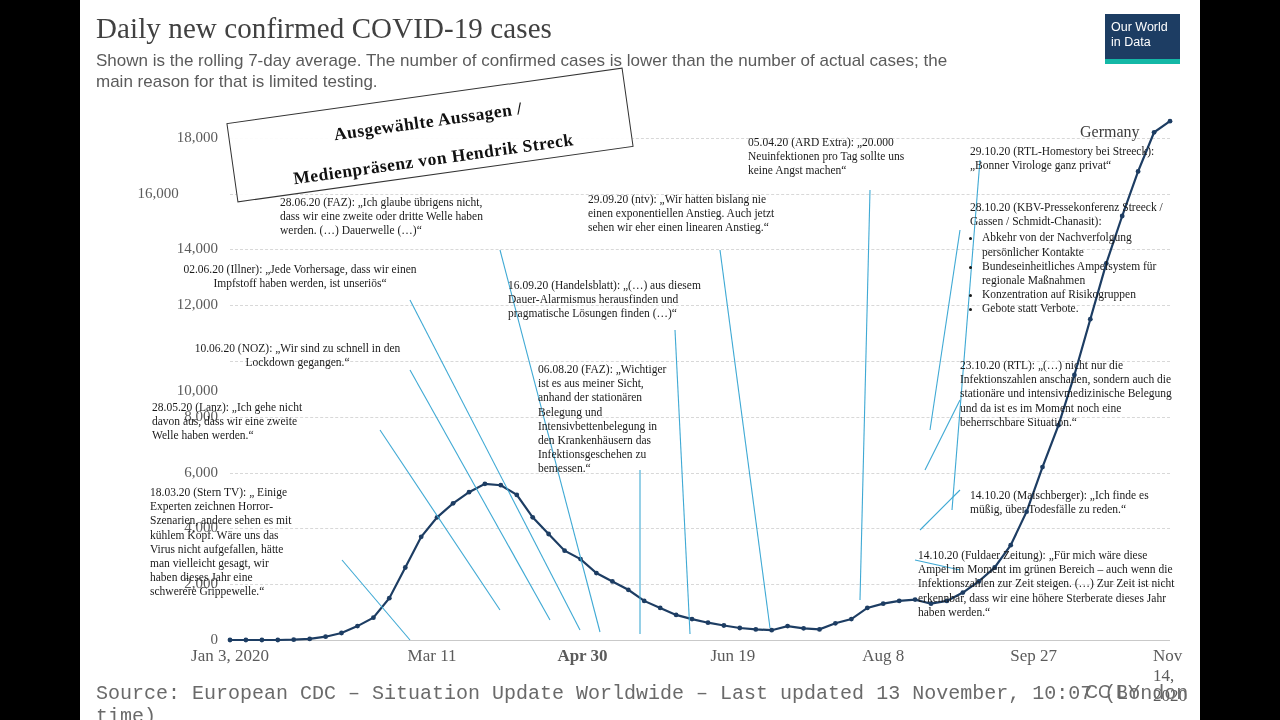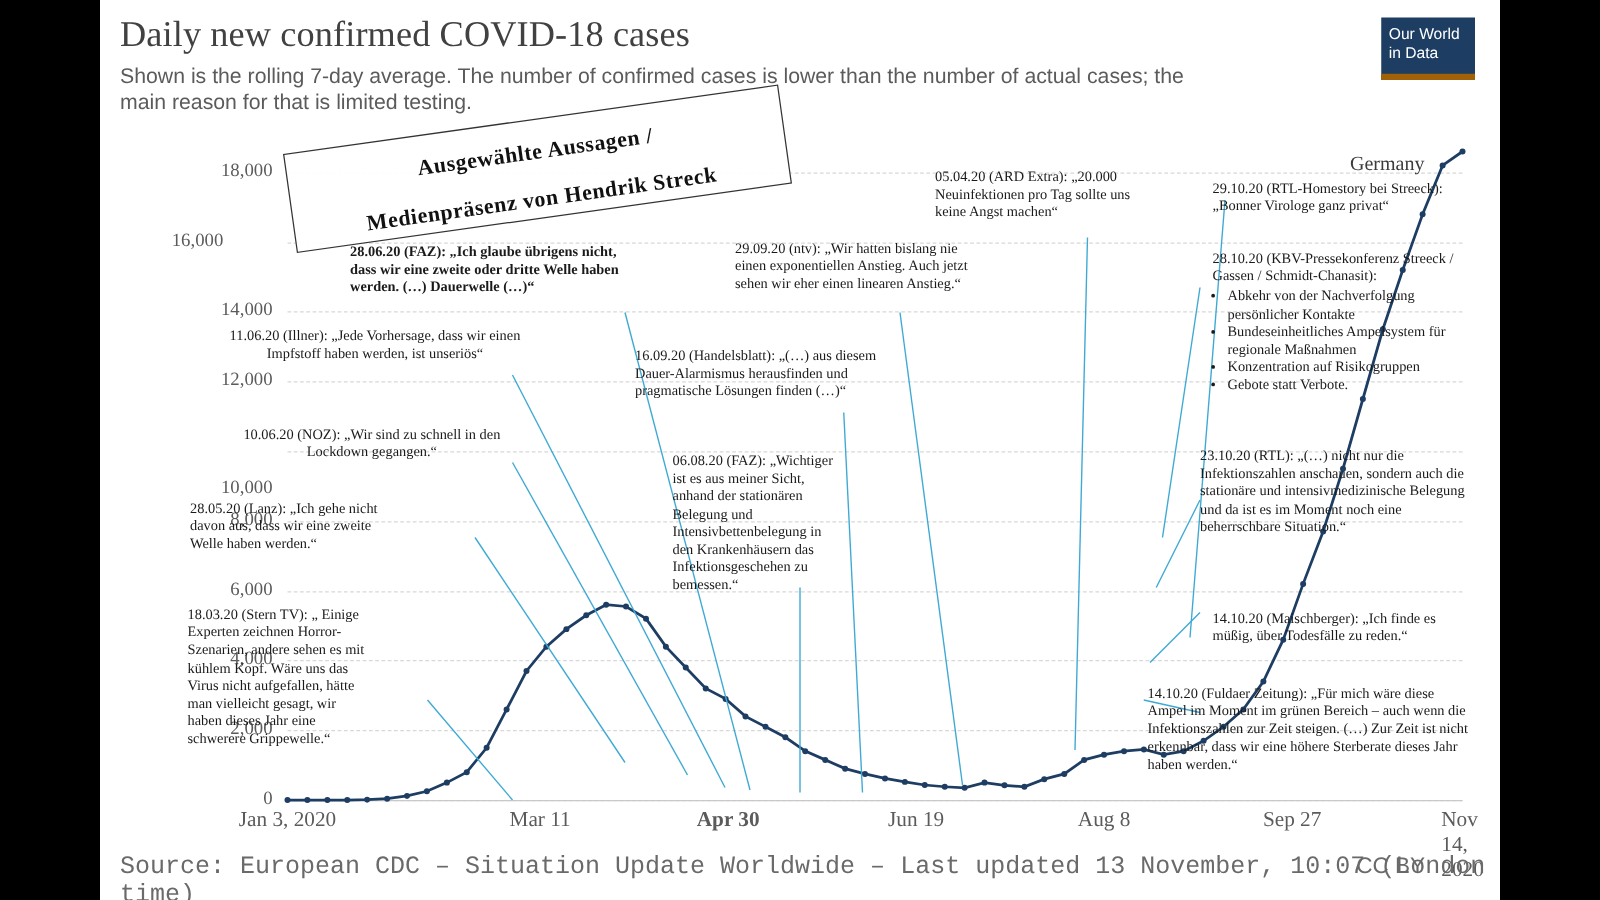--- a/index.html
+++ b/index.html
@@ -20,21 +20,21 @@
     font-size:29px;color:#414141;letter-spacing:0.1px;
     font-family:"Liberation Serif", serif;
   }
   .subtitle{
     position:absolute;left:16px;top:50px;width:880px;
     font-size:17px;line-height:21px;color:#5b5b5b;
     font-family:"Liberation Sans", sans-serif;
   }
   .owid{
     position:absolute;right:20px;top:14px;width:75px;height:50px;
-    background:#1d3d63;color:#fff;border-bottom:5px solid #a16207;
+    background:#1d3d63;color:#fff;border-bottom:5px solid #14b8a6;
     font-family:"Liberation Sans", sans-serif;
     font-size:12.5px;line-height:15px;
     padding:6px 6px 0 6px;box-sizing:border-box;
   }
   
   #plot{
     position:absolute;left:150px;top:110px;width:940px;height:530px;
   }
   .gridline{
     position:absolute;left:0;width:940px;height:0;
@@ -91,21 +91,21 @@
     font-family:"Liberation Sans", sans-serif;
   }
   .leader{position:absolute;left:0;top:0;width:1120px;height:720px;pointer-events:none;}
 </style>
 </head>
 <body>
 
 <div id="root">
   <div id="stage">
 
-    <div class="title">Daily new confirmed COVID-18 cases</div>
+    <div class="title">Daily new confirmed COVID-19 cases</div>
     <div class="subtitle">Shown is the rolling 7-day average. The number of confirmed cases is lower than the number of actual cases; the main reason for that is limited testing.</div>
 
     <div class="owid">
       <div>Our World</div>
       <div>in Data</div>
     </div>
 
     <div id="plot">
       <div id="gridlines">
           <div class="gridline" style="top: 530px;"></div>
@@ -231,22 +231,22 @@
     </svg>
 
     <div class="stamp">
       <div>Ausgewählte Aussagen /</div>
       <div>Medienpräsenz von Hendrik Streck</div>
     </div>
 
     <div class="anno" style="left:70px;top:485px;width:145px;">18.03.20 (Stern TV): „ Einige Experten zeichnen Horror-Szenarien, andere sehen es mit kühlem Kopf. Wäre uns das Virus nicht aufgefallen, hätte man vielleicht gesagt, wir haben dieses Jahr eine schwerere Grippewelle.“</div>
     <div class="anno" style="left:72px;top:400px;width:160px;">28.05.20 (Lanz): „Ich gehe nicht davon aus, dass wir eine zweite Welle haben werden.“</div>
     <div class="anno" style="left:110px;top:341px;width:215px;text-align:center;">10.06.20 (NOZ): „Wir sind zu schnell in den Lockdown gegangen.“</div>
-    <div class="anno" style="left:100px;top:262px;width:240px;text-align:center;">11.06.20 (Illner): „Jede Vorhersage, dass wir einen Impfstoff haben werden, ist unseriös“</div>
-    <div class="anno" style="left:200px;top:195px;width:215px;font-weight:bold;">28.06.20 (FAZ): „Ich glaube übrigens nicht, dass wir eine zweite oder dritte Welle haben werden. (…) Dauerwelle (…)“</div>
+    <div class="anno" style="left:100px;top:262px;width:240px;text-align:center;">02.06.20 (Illner): „Jede Vorhersage, dass wir einen Impfstoff haben werden, ist unseriös“</div>
+    <div class="anno" style="left:200px;top:195px;width:215px;">28.06.20 (FAZ): „Ich glaube übrigens nicht, dass wir eine zweite oder dritte Welle haben werden. (…) Dauerwelle (…)“</div>
     <div class="anno" style="left:458px;top:362px;width:130px;">06.08.20 (FAZ): „Wichtiger ist es aus meiner Sicht, anhand der stationären Belegung und Intensivbettenbelegung in den Krankenhäusern das Infektionsgeschehen zu bemessen.“</div>
     <div class="anno" style="left:428px;top:278px;width:200px;">16.09.20 (Handelsblatt): „(…) aus diesem Dauer-Alarmismus herausfinden und pragmatische Lösungen finden (…)“</div>
     <div class="anno" style="left:508px;top:192px;width:190px;">29.09.20 (ntv): „Wir hatten bislang nie einen exponentiellen Anstieg. Auch jetzt sehen wir eher einen linearen Anstieg.“</div>
     <div class="anno" style="left:668px;top:135px;width:180px;">05.04.20 (ARD Extra): „20.000 Neuinfektionen pro Tag sollte uns keine Angst machen“</div>
     <div class="anno" style="left:890px;top:144px;width:210px;">29.10.20 (RTL-Homestory bei Streeck): „Bonner Virologe ganz privat“</div>
 
     <div class="anno" style="left:890px;top:200px;width:215px;">
       <span>28.10.20 (KBV-Pressekonferenz Streeck / Gassen / Schmidt-Chanasit):</span>
       <ul>
         <li>Abkehr von der Nachverfolgung persönlicher Kontakte</li>

